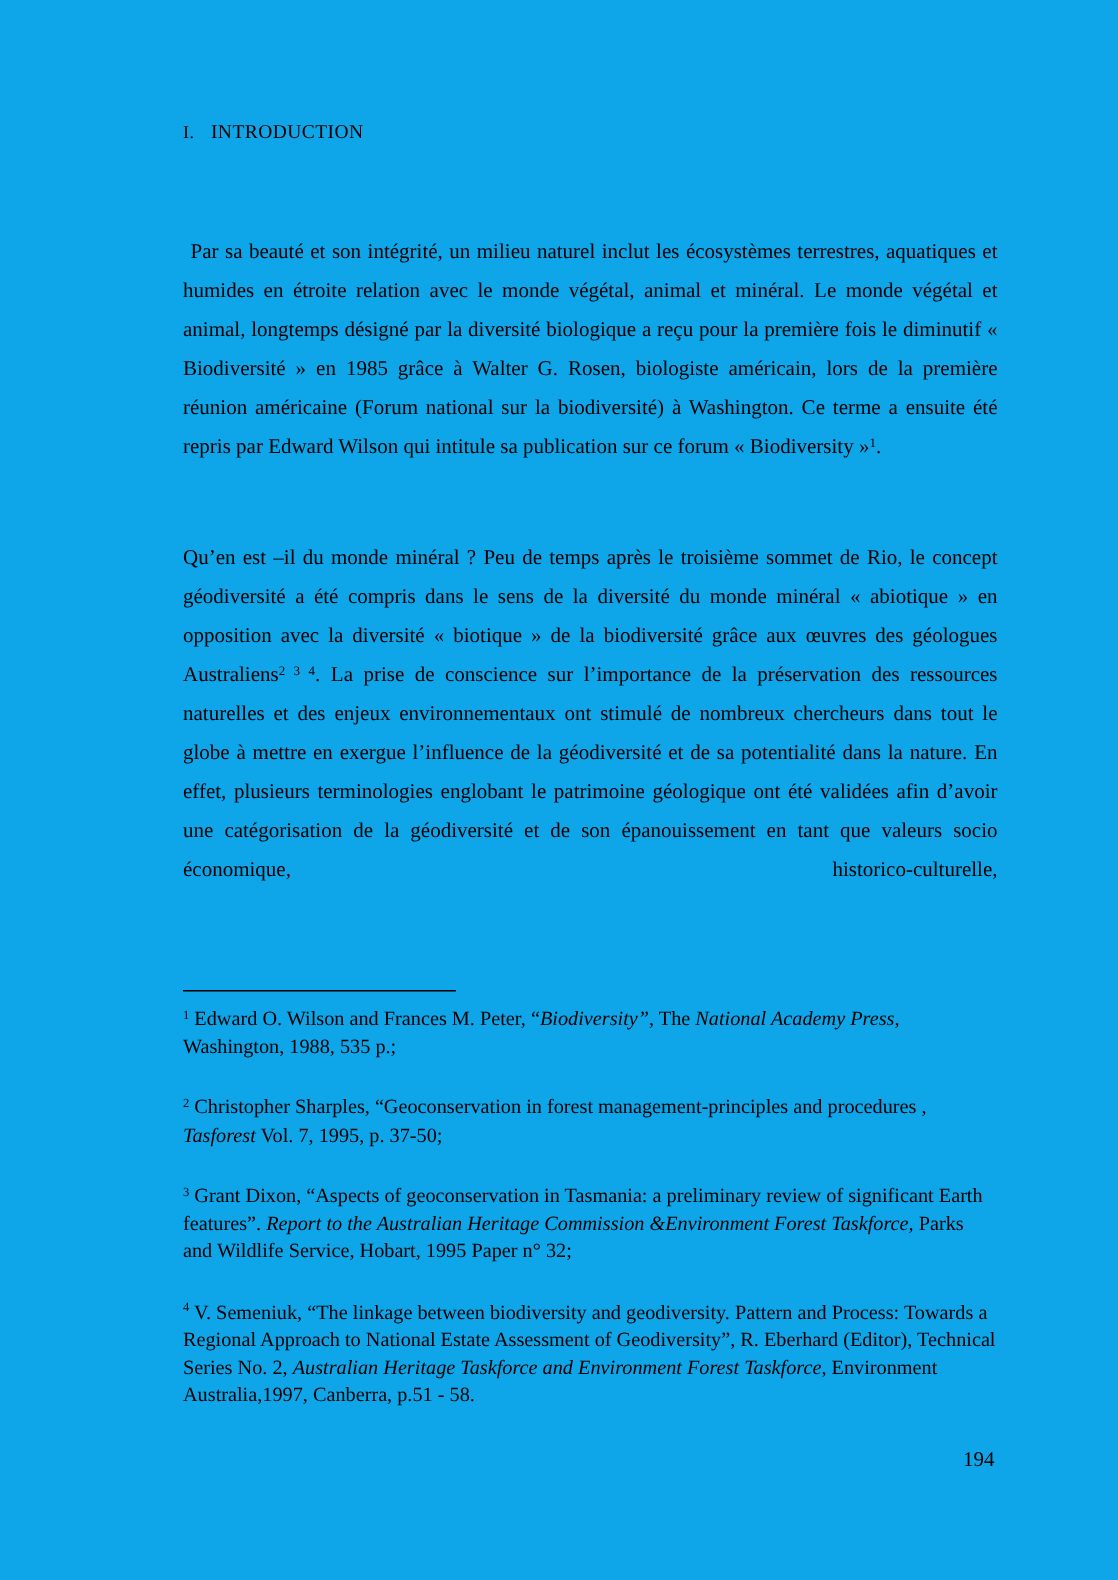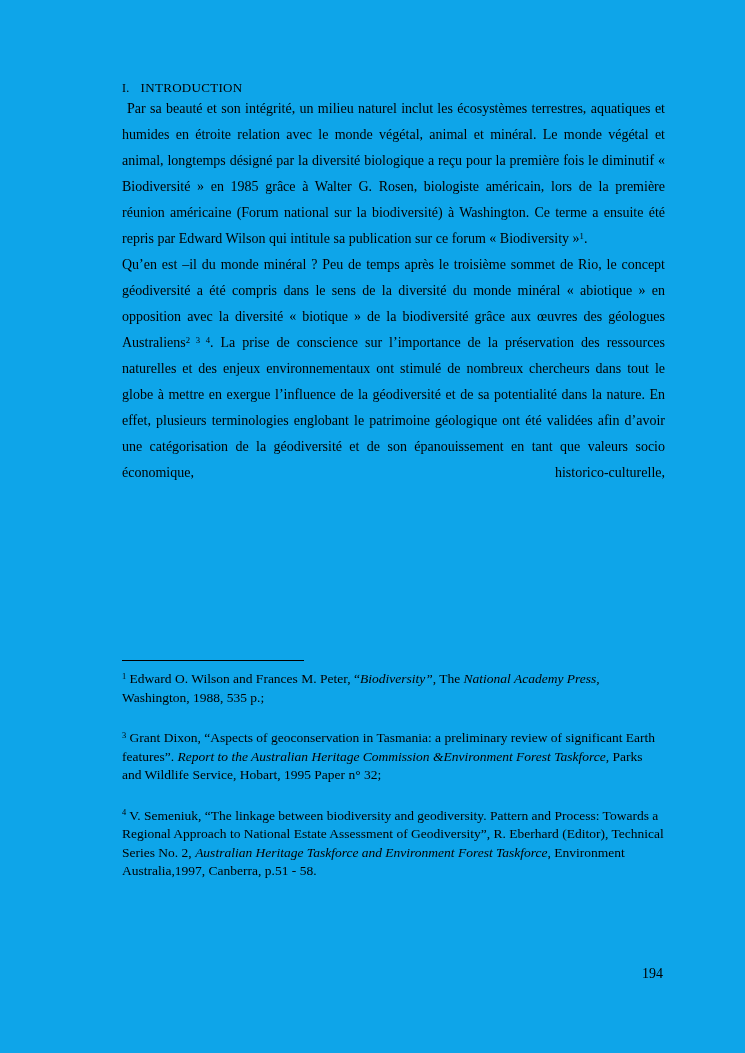--- a/index.html
+++ b/index.html
@@ -32,24 +32,26 @@
     font-size: 12px;
     margin-right: 11px;
   }
   .body-para {
     font-size: 14px;
     line-height: 26px;
     text-align: justify;
     margin: 0;
   }
   .para1 {
+    margin-top: 60px;
     text-indent: 5px;
   }
   .para2 {
     text-align-last: justify;
+    margin-top: 48px;
   }
   sup {
     font-size: 0.62em;
     line-height: 0;
     vertical-align: baseline;
     position: relative;
     top: -0.5em;
   }
   em {
     font-style: italic;
@@ -89,19 +91,20 @@
       <span class="heading-num">I.</span><span class="heading-title">INTRODUCTION</span>
     </h1>
 
     <p class="body-para para1"><span>Par sa beauté et son intégrité, un milieu naturel inclut les écosystèmes terrestres, aquatiques et humides en étroite relation avec le monde végétal, animal et minéral. Le monde végétal et animal, longtemps désigné par la diversité biologique a reçu pour la première fois le diminutif « Biodiversité » en 1985 grâce à Walter G. Rosen, biologiste américain, lors de la première réunion américaine (Forum national sur la biodiversité) à Washington. Ce terme a ensuite été repris par Edward Wilson qui intitule sa publication sur ce forum «  Biodiversity »</span><sup>1</sup><span>.</span></p>
     <p class="body-para para2"><span>Qu’en est –il du monde minéral ? Peu de temps après le troisième sommet de Rio, le concept géodiversité a été compris dans le sens de la diversité du monde minéral « abiotique » en opposition avec la diversité « biotique » de la biodiversité grâce aux œuvres des géologues Australiens</span><sup>2 3 4</sup><span>. La prise de conscience sur l’importance de la préservation des ressources naturelles et des enjeux environnementaux ont stimulé de nombreux chercheurs dans tout le globe à mettre en exergue l’influence de la géodiversité et de sa potentialité dans la nature. En effet, plusieurs terminologies englobant le patrimoine géologique ont été validées afin d’avoir une catégorisation de la géodiversité et de son épanouissement en tant que valeurs socio économique, historico-culturelle,</span></p>
   </div>
 
   <div class="footnotes">
     <div class="fn-rule"></div>
     <p class="footnote"><sup>1</sup><span> Edward O. Wilson and Frances M. Peter, “</span><em>Biodiversity”</em><span>, The </span><em>National Academy Press,</em><span> Washington, 1988, 535 p.;</span></p>
+    <p class="footnote"><sup>2</sup><span> Christopher Sharples, “Geoconservation in forest management-principles and procedures , </span><em>Tasforest</em><span> Vol. 7, 1995, p. 37-50;</span></p>
     <p class="footnote"><sup>3</sup><span> Grant Dixon, “Aspects of geoconservation in Tasmania: a preliminary review of significant Earth features”. </span><em>Report to the Australian Heritage Commission &amp;Environment Forest Taskforce,</em><span> Parks and Wildlife Service, Hobart, 1995 Paper n° 32;</span></p>
     <p class="footnote"><sup>4</sup><span> V. Semeniuk, “The linkage between biodiversity and geodiversity.  Pattern and Process: Towards a Regional Approach to National Estate Assessment of Geodiversity”, R. Eberhard (Editor), Technical Series No. 2, </span><em>Australian Heritage Taskforce and Environment Forest Taskforce</em><span>, Environment Australia,1997, Canberra, p.51 - 58.</span></p>
   </div>
 
   <div class="page-number">194</div>
 
 </div>
 
 </body></html>

